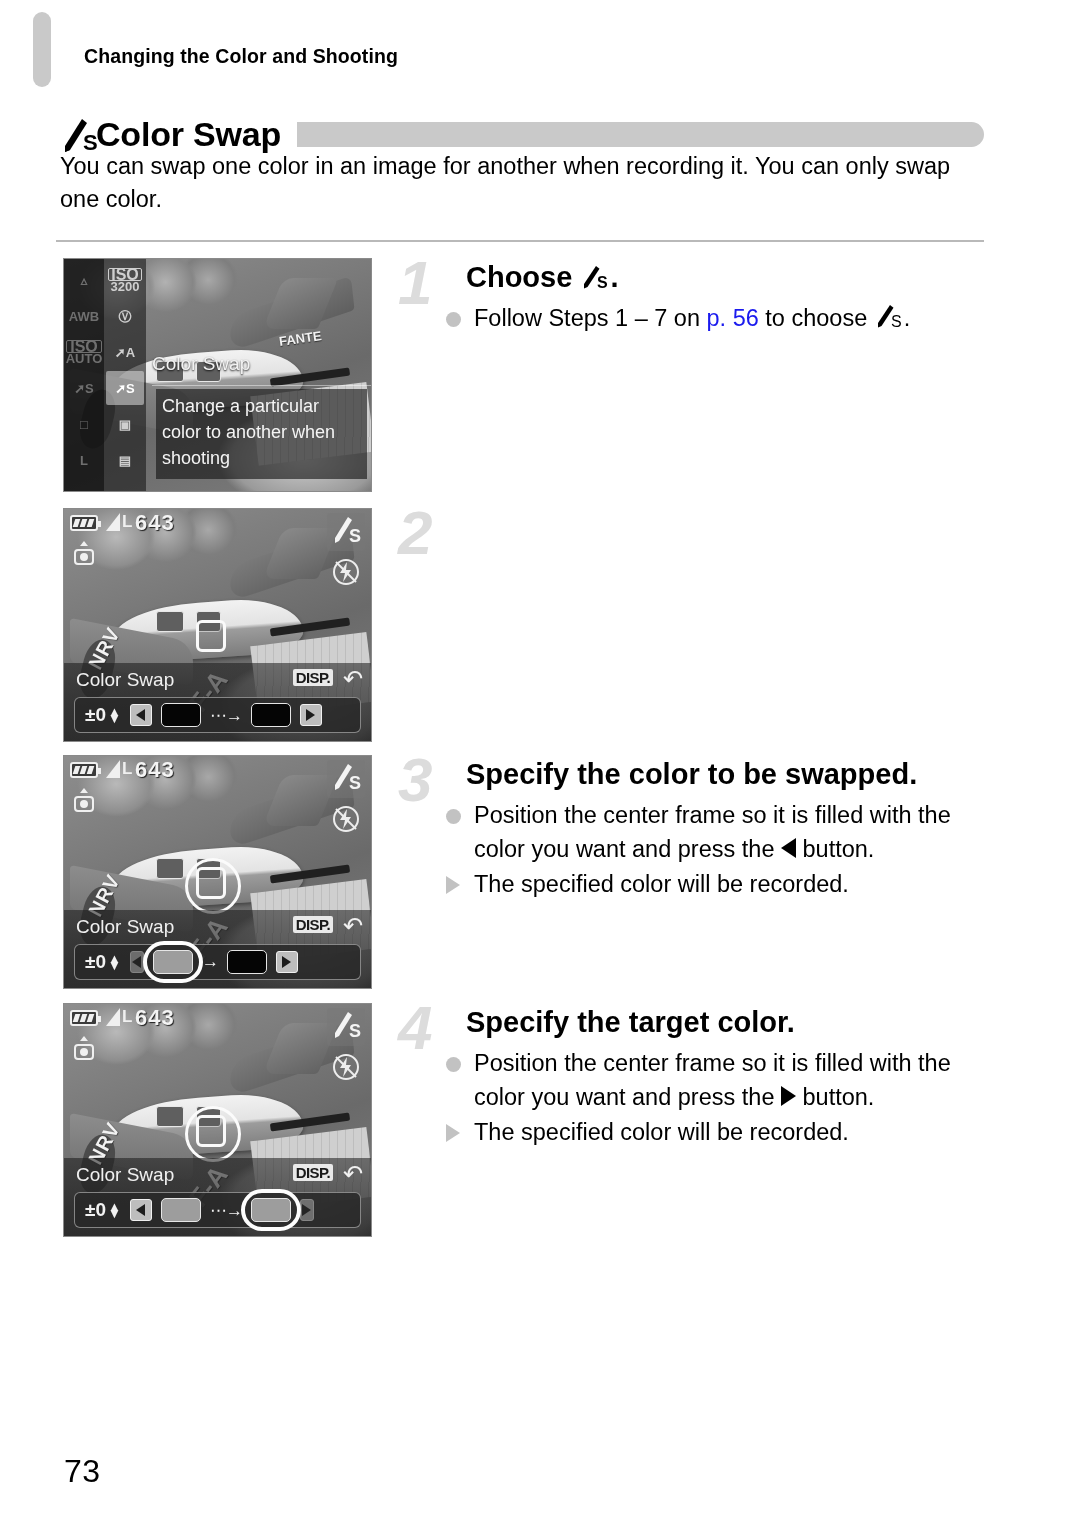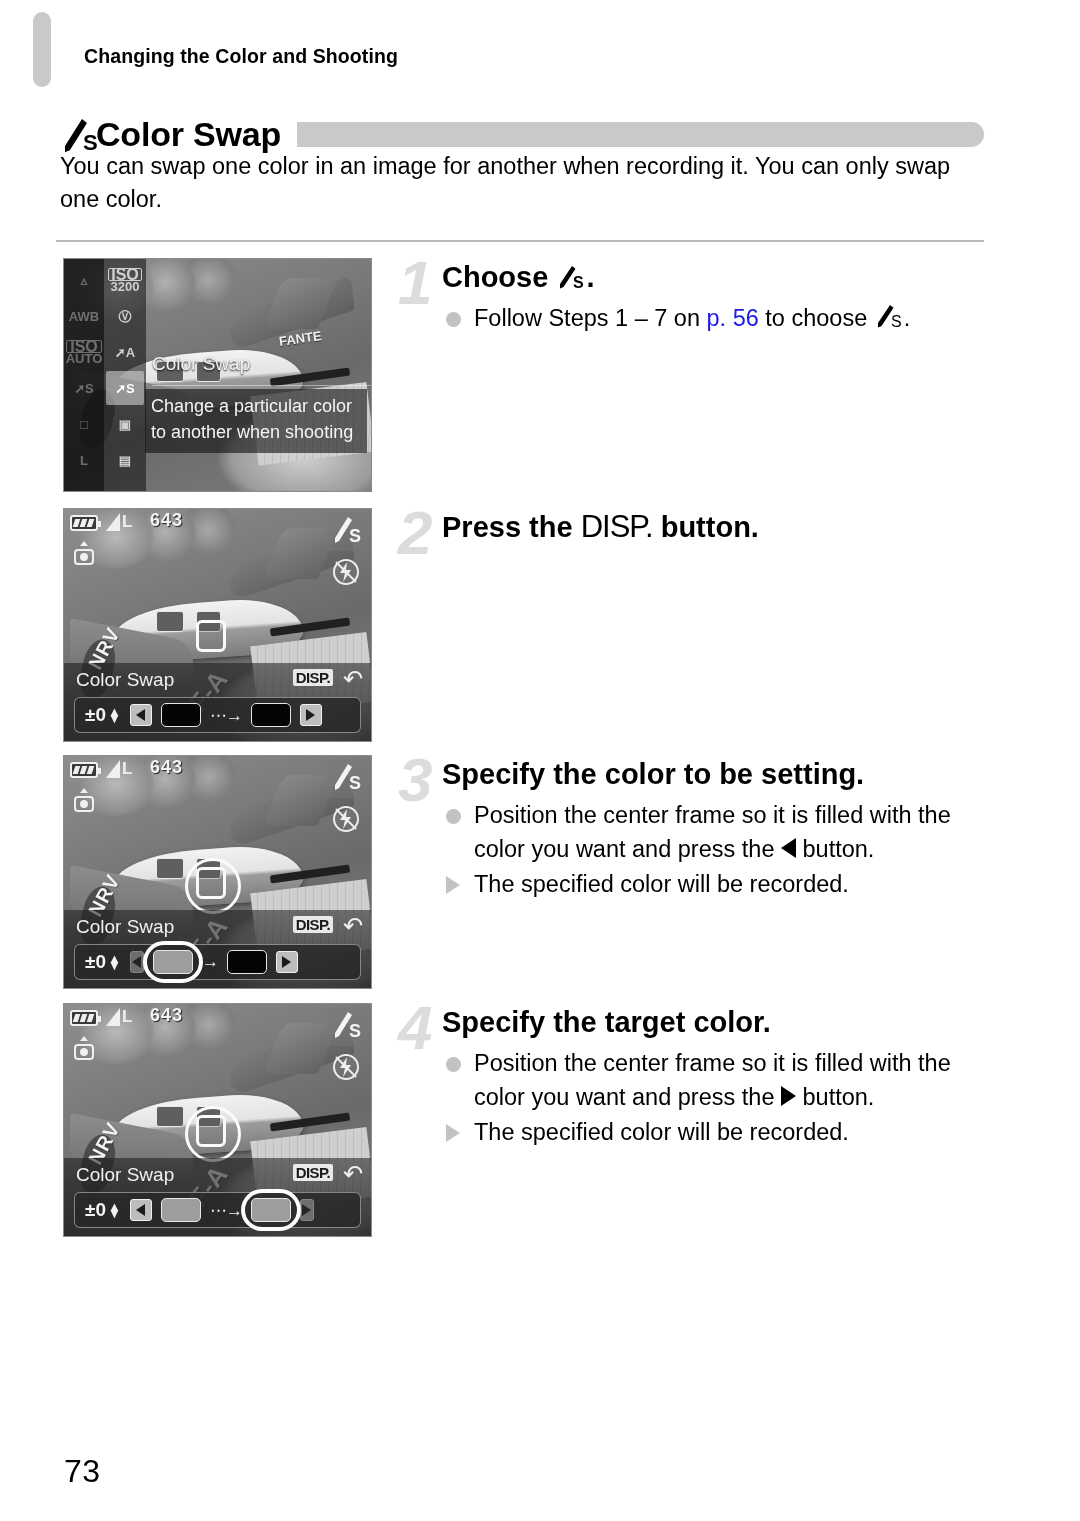--- a/index.html
+++ b/index.html
@@ -57,21 +57,21 @@
   
   .step { position: absolute; }
   .step-num {
     position: absolute; left: 0; top: -6px;
     font-size: 62px; font-weight: bold; font-style: italic;
     color: #dcdcdc; line-height: 62px; z-index: 0;
     user-select: none;
   }
   .step-head {
     position: relative; z-index: 1;
-    margin-left: 44px;
+    margin-left: 68px;
     font-size: 29px; font-weight: bold; line-height: 38px;
     white-space: nowrap;
   }
   .bullets { margin-left: 44px; margin-top: 5px; position: relative; z-index: 1; }
   .bullet {
     position: relative;
     padding-left: 32px;
     font-size: 23.5px; line-height: 34px;
     margin-bottom: 1px;
   }
@@ -200,22 +200,22 @@
     position: absolute; left: 42px; top: 3px;
     display: flex; align-items: center; gap: 2px;
   }
   .qual .wedge {
     width: 0; height: 0;
     border-left: 14px solid transparent;
     border-bottom: 18px solid #f0f0f0;
   }
   .qual .lbl { color: #f0f0f0; font-size: 17px; font-weight: bold; }
   .shots {
-    position: absolute; left: 86px; top: 1px;
-    color: #f4f4f4; font-size: 18px; font-weight: bold;
+    position: absolute; left: 71px; top: 1px;
+    color: #f4f4f4; font-size: 22px; font-weight: bold;
     text-shadow: 1px 1px 1px rgba(0,0,0,.8);
     letter-spacing: 1px;
   }
   .cam-ic {
     position: absolute; left: 8px; top: 32px;
     width: 24px; height: 26px;
   }
   .swap-ic {
     position: absolute; right: 6px; top: 4px;
     width: 38px; height: 38px;
@@ -314,21 +314,21 @@
   .mi .boxed {
     border: 1.5px solid currentColor; border-radius: 2px;
     padding: 0 2px; font-size: 16px; line-height: 11px;
   }
   .menu-title {
     position: absolute; left: 88px; top: 94px;
     color: #f2f2f2; font-size: 19px;
     text-shadow: 0 1px 2px rgba(0,0,0,.9);
   }
   .menu-desc {
-    position: absolute; left: 81px; top: 130px; right: 4px;
+    position: absolute; left: 92px; top: 130px; right: 4px;
     background: rgba(20,20,20,.62);
     color: #f4f4f4; font-size: 18px; line-height: 26px;
     padding: 4px 6px 8px 6px;
   }
   .menu-sep {
     position: absolute; left: 88px; right: 0; top: 126px;
     height: 1px; background: rgba(255,255,255,.45);
   }
 
   
@@ -492,21 +492,20 @@
         <span class="swatch"></span>
         <span class="btn-tri">
             <span class="t-r"></span>
           </span>
       </div>
     </div>
   </div>
 
   <div class="step" style="left:398px; top:508px; width:590px">
     <div class="step-num">2</div>
-    <div class="step-head"><span>Press the </span><span class="disp-word">DISP.</span><span> button.</span></div>
   </div>
 
   <div class="shot" style="top:755px">
     <div class="scene">
       <div class="plane-wing-r"></div>
       <div class="plane-tail"></div>
       <div class="plane-fus"></div>
       <div class="plane-win" style="left:30%;width:9%"></div>
       <div class="plane-win" style="left:43%;width:8%"></div>
       <div class="plane-wing-l"></div>
@@ -567,21 +566,21 @@
         <span class="swatch"></span>
         <span class="btn-tri">
             <span class="t-r"></span>
           </span>
       </div>
     </div>
   </div>
 
   <div class="step" style="left:398px; top:755px; width:590px">
     <div class="step-num">3</div>
-    <div class="step-head">Specify the color to be setting.</div>
+    <div class="step-head">Specify the color to be swapped.</div>
     <div class="bullets">
       <div class="bullet">
         <span class="dot"></span>
         <span>Position the center frame so it is filled with the color you want and press the </span><span class="tri-left"></span><span> button.</span>
       </div>
       <div class="bullet">
         <span class="tri"></span>
         <span>The specified color will be recorded.</span>
       </div>
     </div>

